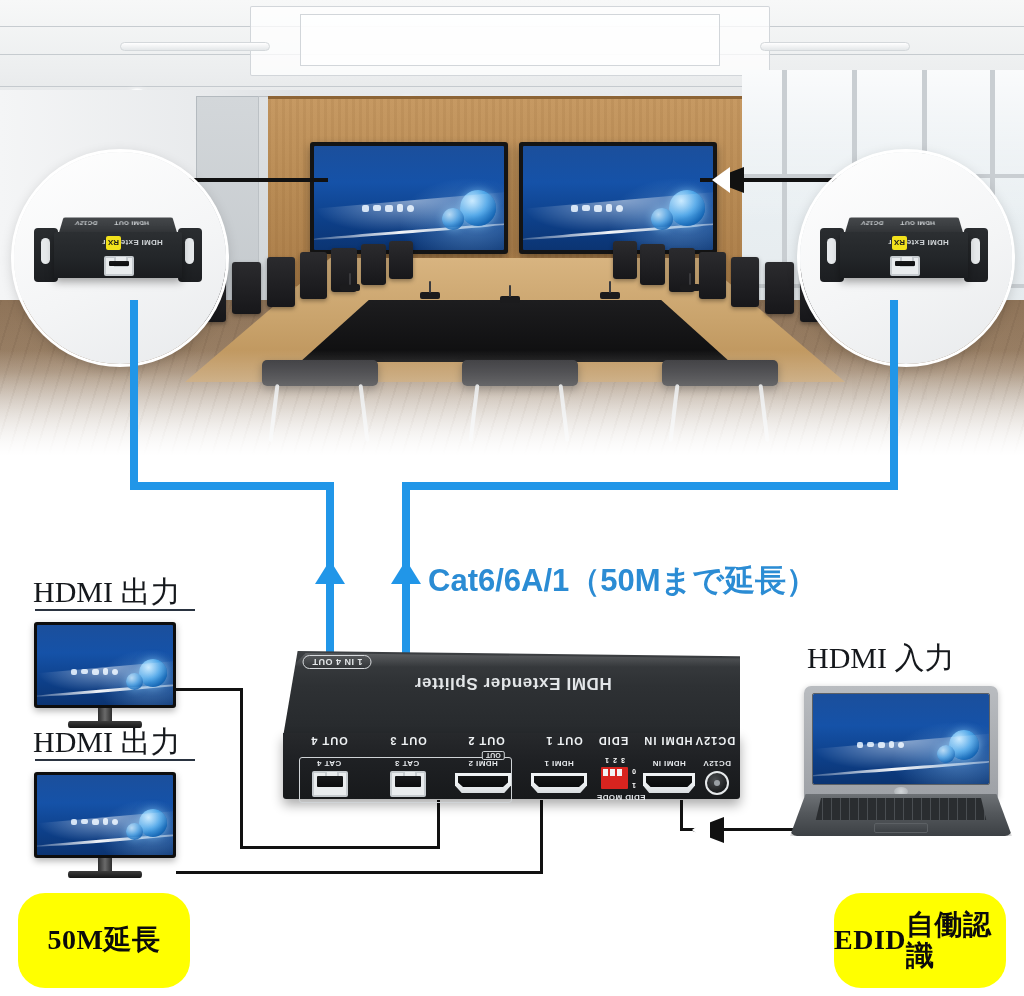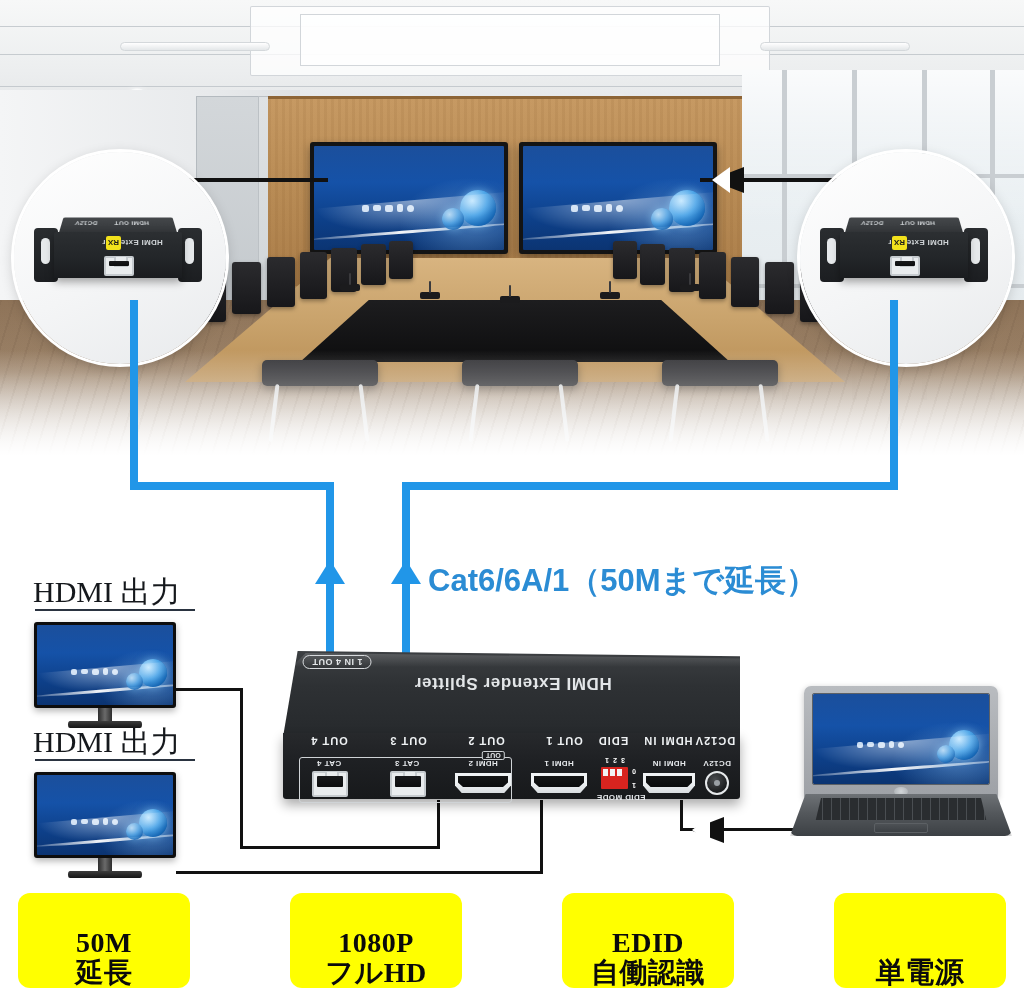--- a/index.html
+++ b/index.html
@@ -405,22 +405,22 @@
     background: linear-gradient(to bottom,#4d5155,#3c4044);
     border:1px solid #5c6064;
   }
 
   
   .badges {
     position:absolute; left:0; top:893px; width:1024px; height:103px;
     display:flex; justify-content:space-between; padding:0 18px;
   }
   .badge {
-    width:172px; height:95px; background:#ffff00; border-radius:12px;
-    display:flex; flex-direction:column; align-items:center; justify-content:flex-end;
+    width:172px; height:95px; background:#ffff00; border-radius:27px;
+    display:flex; flex-direction:row; align-items:center; justify-content:center;
     color:#0b0b0b; font-family:"Liberation Serif", serif;
     font-weight:700; line-height:1.08;
   }
   .badge span { display:block; font-size:28px; letter-spacing:.5px; }
   .badge.single span { font-size:29px; }
 </style>
 </head>
 <body>
 
 <div id="stage">
@@ -710,20 +710,21 @@
 
     <div class="port-sub" style="left:360px;top:108px;width:52px;">HDMI IN</div>
     <div class="hdmi-port" style="left:360px;top:122px;width:52px;">
         <i></i>
       </div>
 
     <div class="port-sub" style="left:412px;top:108px;width:44px;">DC12V</div>
     <div class="dc-jack" style="left:422px;top:120px;"></div>
   </div>
 
+  <div class="lbl" style="left:807px;top:638px;font-size:30px;">HDMI 入力</div>
 
   <div class="cable-k" style="left:680px;top:828px;width:190px;height:3px;"></div>
   <div class="cable-k" style="left:680px;top:800px;width:3px;height:31px;"></div>
   <div class="arrow-left-k" style="left:690px;top:817px;"></div>
 
   <div class="laptop">
     <div class="lid">
       <div class="lid-scr">
         <div class="cam"></div>
         <div class="scr" style="position:absolute;inset:0;">
@@ -746,25 +747,18 @@
       <div class="trackpad"></div>
     </div>
   </div>
 
   <div class="badges">
     <div class="badge">
       <span>50M</span>
       <span>延長</span>
     </div>
     <div class="badge">
-      <span>1080P</span>
-      <span>フルHD</span>
-    </div>
-    <div class="badge">
       <span>EDID</span>
       <span>自働認識</span>
     </div>
-    <div class="badge single">
-      <span>単電源</span>
-    </div>
   </div>
 
 </div>
 
 </body></html>

